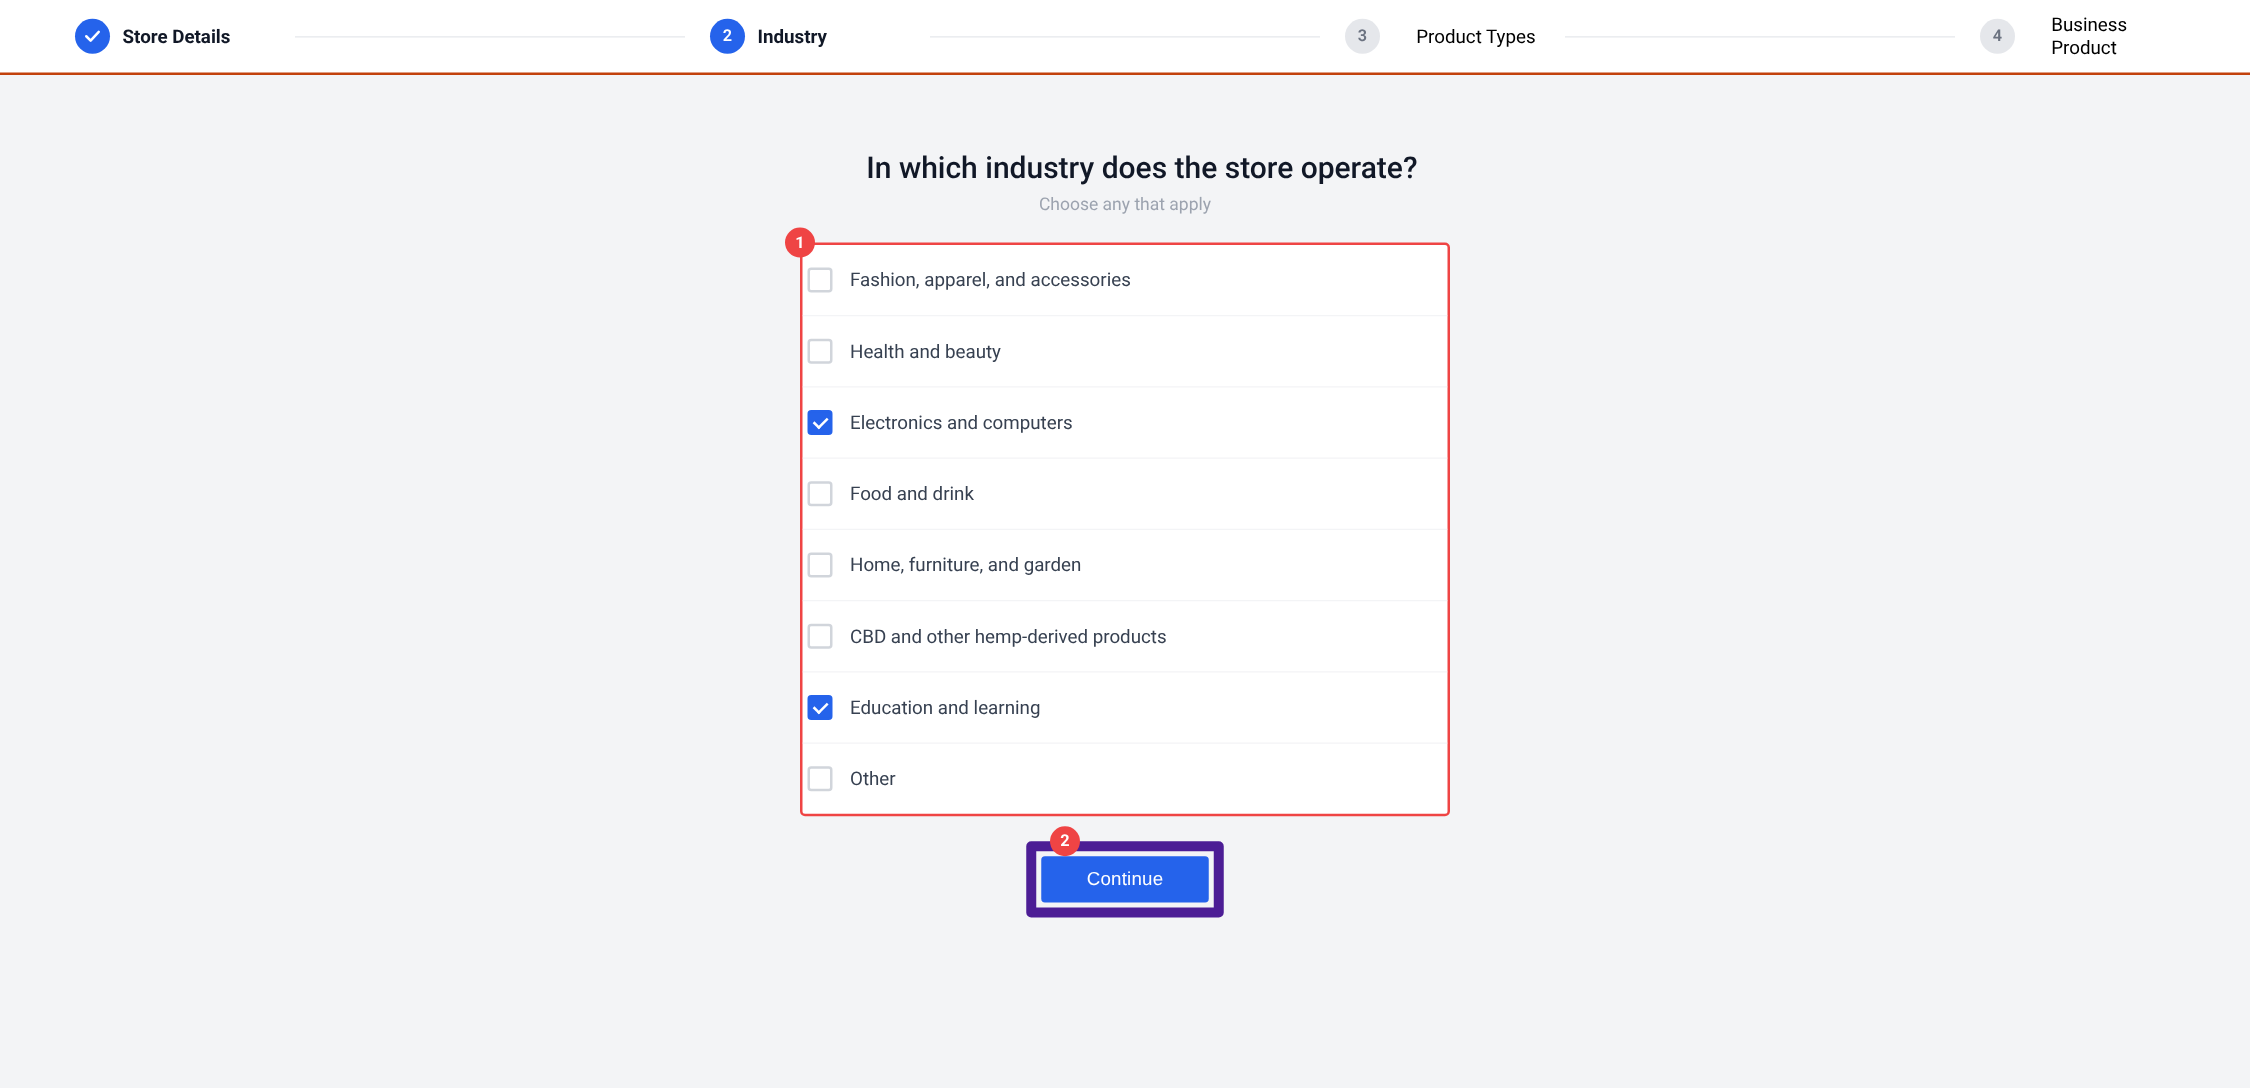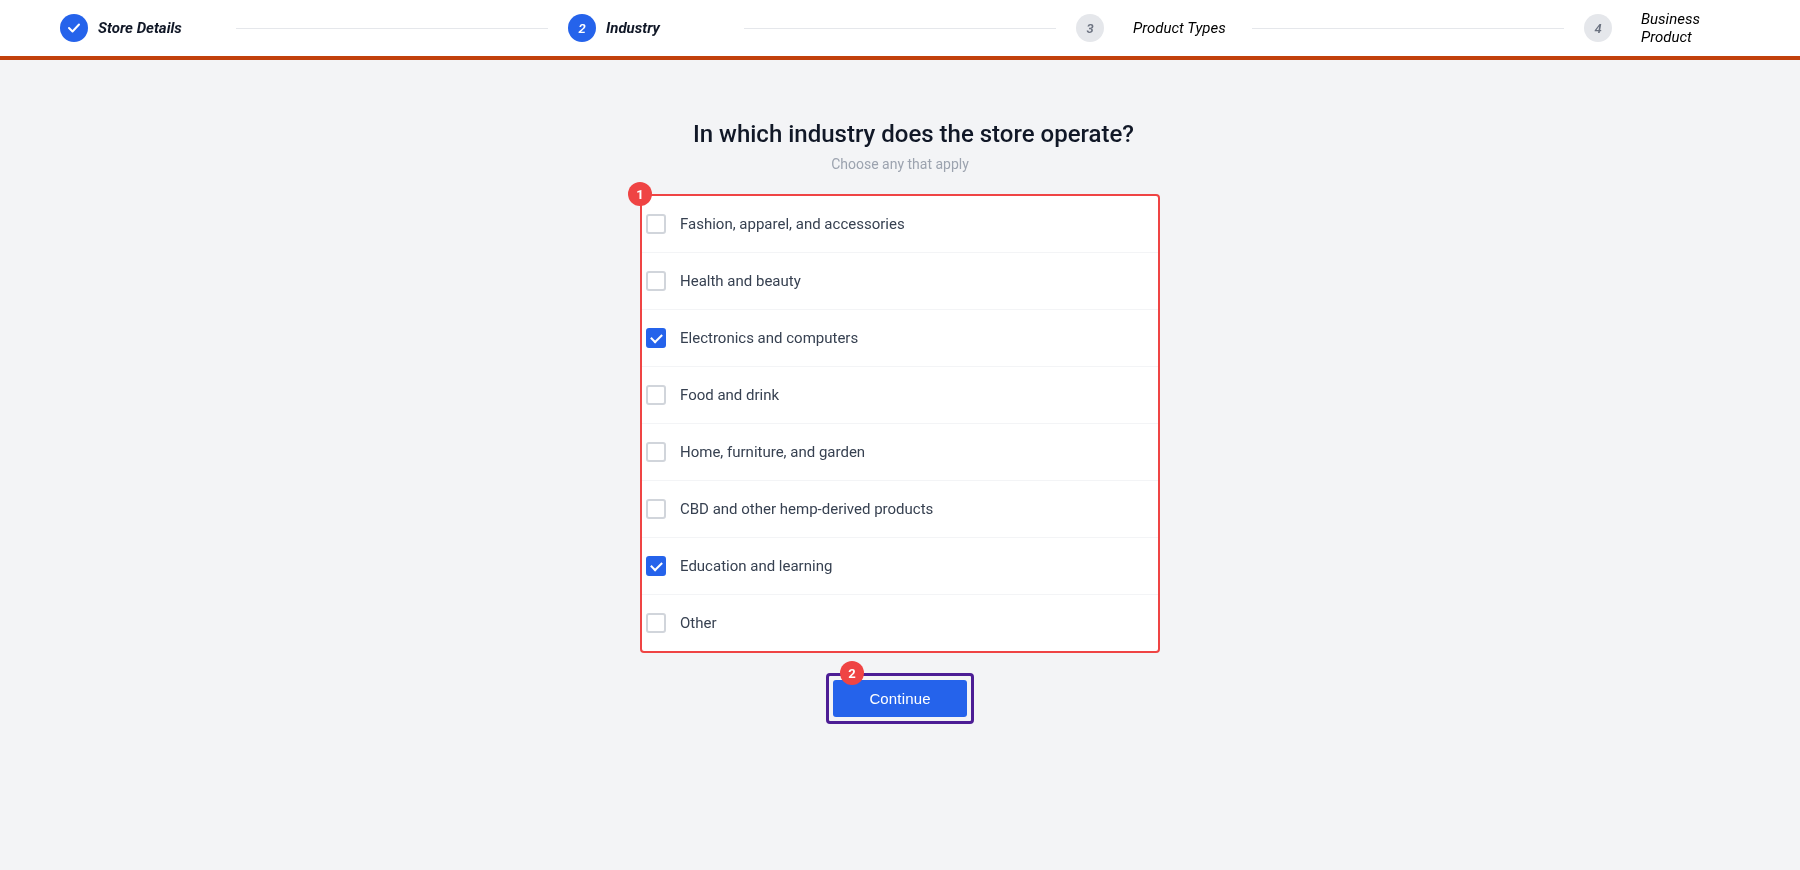--- a/index.html
+++ b/index.html
@@ -10,23 +10,22 @@
       width: 1800px;
     }
 
     
     .stepper {
       display: flex;
       align-items: center;
       background: #fff;
       padding: 0 60px;
       height: 60px;
-      border-bottom: 4px solid #c2410c;
+      border-bottom: 2px solid #c2410c;
       gap: 0;
-      font-style: italic;
     }
     .step {
       display: flex;
       align-items: center;
       gap: 10px;
       flex: 1;
     }
     .step-circle {
       width: 28px;
       height: 28px;
@@ -186,21 +185,21 @@
       display: flex;
       align-items: center;
       justify-content: center;
       position: absolute;
       top: -12px;
       left: calc(50% - 60px);
       z-index: 10;
     }
 
     .continue-wrapper {
-      border: 3px solid #4c1d95;
+      border: 8px solid #4c1d95;
       border-radius: 4px;
       padding: 4px;
     }
 
     .continue-btn {
       background: #2563eb;
       color: #fff;
       border: none;
       border-radius: 3px;
       padding: 10px 36px;

